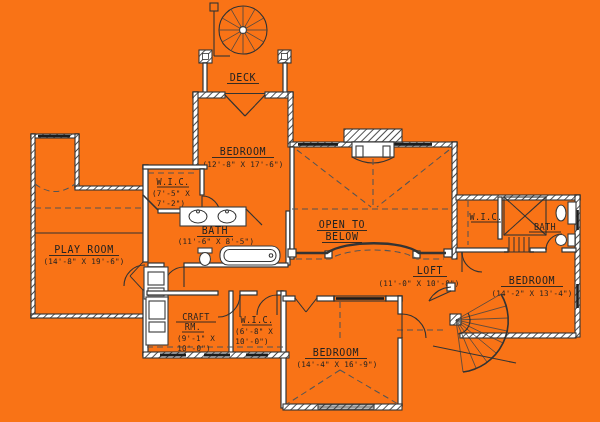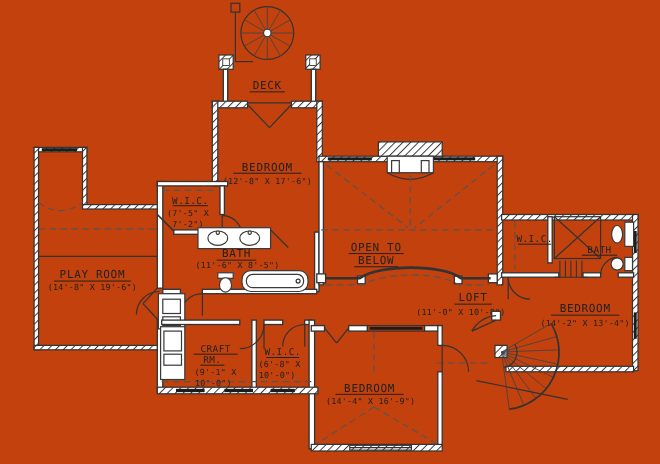--- a/index.html
+++ b/index.html
@@ -1,16 +1,16 @@
 <!DOCTYPE html>
 <html><head>
 <meta charset="utf-8">
 <style>
   html,body{margin:0;padding:0;background:#fff;}
-  .page{width:600px;height:422px;background:#c2410c;position:relative;overflow:hidden;}
+  .page{width:600px;height:422px;background:#f97316;position:relative;overflow:hidden;}
   svg{display:block;}
   text{font-family:"DejaVu Sans Mono","Liberation Sans",monospace;fill:#222;}
   .lbl{font-size:10px;letter-spacing:.6px;}
   .lbl-sm{font-size:8.5px;letter-spacing:.4px;}
   .dims{font-size:7.6px;letter-spacing:.2px;}
   .exwall{fill:url(#hatch);stroke:#333;stroke-width:1.1;}
   .inwall{fill:#fff;stroke:#333;stroke-width:1.2;}
   .w1{stroke:#333;stroke-width:1.1;fill:none;}
   .w2{stroke:#333;stroke-width:1.6;fill:none;}
   .rail{stroke:#333;stroke-width:2.4;fill:none;}

